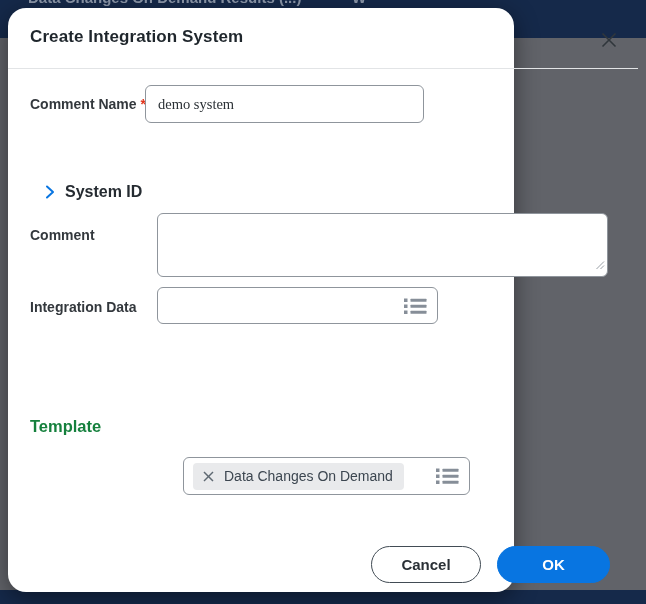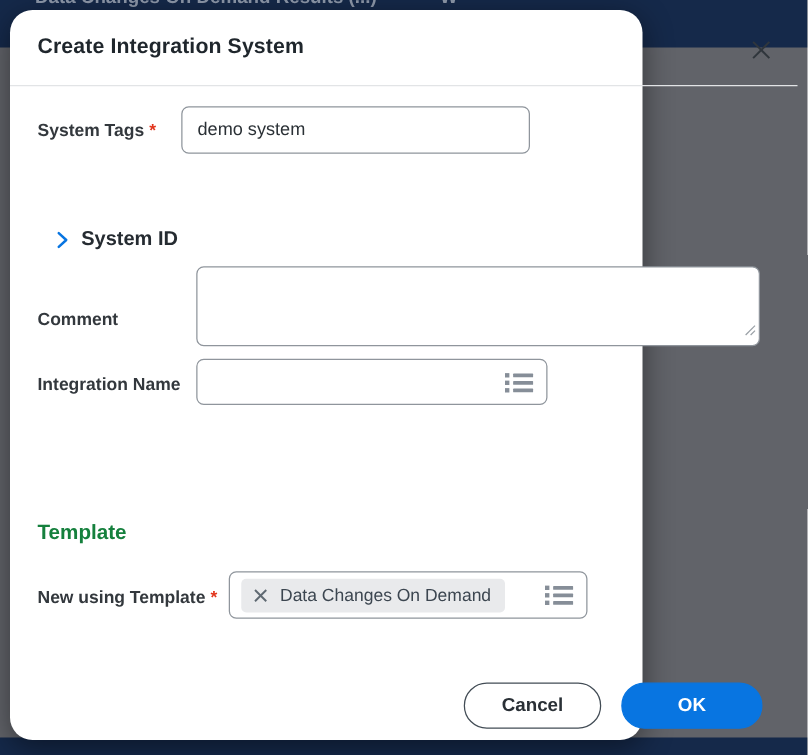--- a/index.html
+++ b/index.html
@@ -44,34 +44,34 @@
     background:#e2e4e6;
   }
   
   .field-label {
     position:absolute; font-size:14px; font-weight:600; color:#33383d;
     white-space:nowrap;
   }
   .req { color:#e2351c; font-weight:700; margin-left:4px; font-size:14px; }
   .text-input {
     position:absolute; border:1px solid #8f959c; border-radius:6px;
-    font-family:Liberation Sans, sans-serif;
+    font-family:Liberation Serif, serif;
     font-size:14.5px; color:#2b3publisher136; color:#2b3136; padding:0 12px; background:#fff; outline:none;
   }
   .lbl-system-name { left:22px; top:88px; }
   .inp-system-name { left:137px; top:77px; width:279px; height:38px; }
 
   .section-row {
     position:absolute; display:flex; align-items:center; gap:10px; cursor:pointer;margin-top:32px;
   }
   .section-row .heading { font-size:16px; font-weight:700; color:#252b31; }
   .row-system-id { left:37px; top:141px; height:22px; }
   .row-contacts  { left:37px; top:345px; height:22px; }
 
-  .lbl-comment { left:22px; top:219px;margin-top:20px; }
+  .lbl-comment { left:22px; top:219px; }
   .textarea-wrap { position:absolute; left:149px; top:205px; width:451px; height:64px; }
   .comment-textarea {
     width:100%; height:100%; border:1px solid #8f959c; border-radius:6px;
     resize:none; font-family:"Liberation Sans", sans-serif; font-size:14px;
     color:#2b3136; padding:8px 12px; outline:none; display:block;
   }
   .resize-corner { position:absolute; right:3px; bottom:3px; pointer-events:none; }
 
   .lbl-int-tags { left:22px; top:291px; }
   .prompt-input {
@@ -124,21 +124,21 @@
       <svg width="20" height="20" viewBox="0 0 20 20">
         <line x1="3.5" y1="3.5" x2="16.5" y2="16.5" stroke="#30363c" stroke-width="1.6"></line>
         <line x1="16.5" y1="3.5" x2="3.5" y2="16.5" stroke="#30363c" stroke-width="1.6"></line>
       </svg>
     </span>
   </button>
 
   <div class="header-divider"></div>
 
   <div class="field-label lbl-system-name">
-    <span>System Tags</span><span class="req">*</span>
+    <span>Comment Name</span><span class="req">*</span>
   </div>
   <input class="text-input inp-system-name" type="text" value="demo system" style="">
 
   <div class="section-row row-system-id">
     <span style="display:flex;">
       <svg width="10" height="16" viewBox="0 0 10 16">
         <polyline points="2,2.5 8,8 2,13.5" fill="none" stroke="#0875e1" stroke-width="2" stroke-linecap="round" stroke-linejoin="round"></polyline>
       </svg>
     </span>
     <span class="heading">System ID</span>
@@ -148,42 +148,39 @@
   <div class="textarea-wrap">
     <textarea class="comment-textarea" style=""></textarea>
     <span class="resize-corner">
       <svg width="10" height="10" viewBox="0 0 10 10">
         <line x1="9" y1="1.5" x2="1.5" y2="9" stroke="#9aa0a6" stroke-width="1"></line>
         <line x1="9" y1="5.5" x2="5.5" y2="9" stroke="#9aa0a6" stroke-width="1"></line>
       </svg>
     </span>
   </div>
 
-  <div class="field-label lbl-int-tags">Integration Name</div>
+  <div class="field-label lbl-int-tags">Integration Data</div>
   <div class="prompt-input inp-int-tags">
     <button class="prompt-icon-btn">
       <span style="display:flex;">
         <svg width="23" height="19" viewBox="0 0 23 19">
           <rect x="0" y="2" width="3.5" height="3.5" fill="#868e98"></rect>
           <rect x="0" y="8" width="3.5" height="3.5" fill="#868e98"></rect>
           <rect x="0" y="14" width="3.5" height="3.5" fill="#868e98"></rect>
           <rect x="6.5" y="2.3" width="16" height="3" rx="0.5" fill="#868e98"></rect>
           <rect x="6.5" y="8.3" width="16" height="3" rx="0.5" fill="#868e98"></rect>
           <rect x="6.5" y="14.3" width="16" height="3" rx="0.5" fill="#868e98"></rect>
         </svg>
       </span>
     </button>
   </div>
 
 
   <div class="template-heading">Template</div>
 
-  <div class="field-label lbl-new-template">
-    <span>New using Template</span><span class="req">*</span>
-  </div>
   <div class="prompt-input inp-new-template">
     <span class="chip">
       <button class="chip-x">
         <svg width="13" height="13" viewBox="0 0 13 13">
           <line x1="2" y1="2" x2="11" y2="11" stroke="#5f6972" stroke-width="1.5"></line>
           <line x1="11" y1="2" x2="2" y2="11" stroke="#5f6972" stroke-width="1.5"></line>
         </svg>
       </button>
       <span>Data Changes On Demand</span>
     </span>

